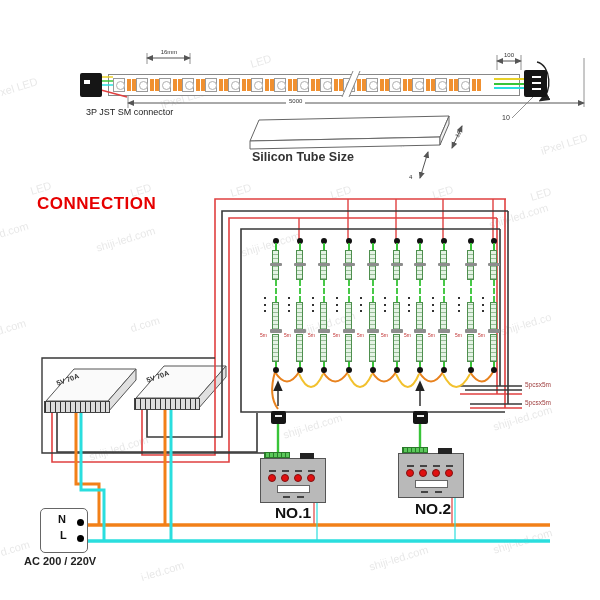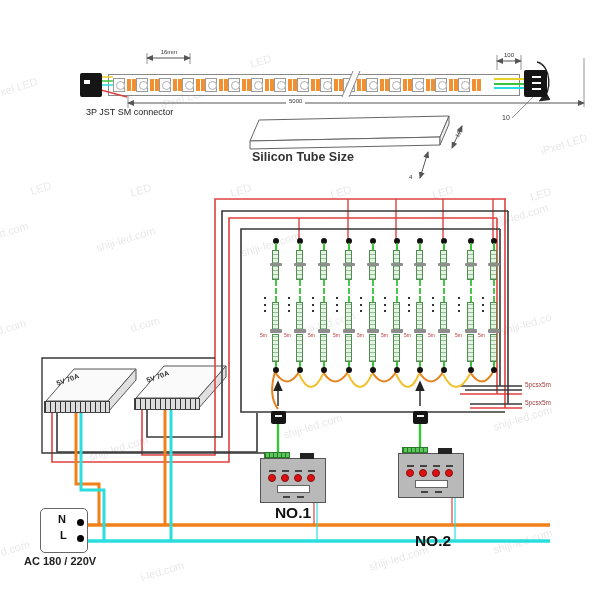--- a/index.html
+++ b/index.html
@@ -268,20 +268,21 @@
 
   <div id="conn-label" class="lbl">3P JST SM connector</div>
   <div class="dim" style="left:154px;top:49px;width:30px;text-align:center;">16mm</div>
   <div class="dim" style="left:498px;top:52px;width:22px;text-align:center;">100</div>
   <div class="dim" style="left:286px;top:98px;background:#fff;padding:0 3px;">5000</div>
   <div class="dim" style="left:502px;top:115px;font-size:7px;">10</div>
   <div id="tube-label" class="lbl">Silicon Tube Size</div>
   <div class="dim" style="left:455px;top:131px;transform:rotate(-60deg);">12</div>
   <div class="dim" style="left:409px;top:174px;">4</div>
 
+  <div id="connection-title" class="lbl">CONNECTION</div>
 
   <div id="cols-layer">
       <div class="dot" style="left: 272.5px; top: 238px;"></div>
       <div class="gstub" style="left: 274.5px; top: 243px; width: 2px; height: 8px;"></div>
       <div class="seg" style="left: 272px; top: 250px; height: 30px;"></div>
       <div class="sbar" style="left: 269.5px; top: 263px; height: 3px;"></div>
       <div class="gdash" style="left: 274.5px; top: 280px; width: 0px; height: 22px;"></div>
       <div class="seg" style="left: 272px; top: 302px; height: 28px;"></div>
       <div class="sbar" style="left: 269.5px; top: 329px; height: 4px;"></div>
       <div class="seg" style="left: 272px; top: 334px; height: 28px;"></div>
@@ -437,25 +438,25 @@
     <div class="btn" style="left:33px;top:15px;"></div>
     <div class="btn" style="left:46px;top:15px;"></div>
     <div class="disp" style="left:16px;top:26px;"></div>
     <div class="tbar" style="left:22px;top:37px;"></div>
     <div class="tbar" style="left:36px;top:37px;"></div>
   </div>
   <div class="gterm" style="left:402px;top:447px;"></div>
   <div class="bport" style="left:438px;top:448px;"></div>
 
   <div class="no-lbl" style="left:262px;top:504px;">NO.1</div>
-  <div class="no-lbl" style="left:402px;top:500px;margin-top:32px;">NO.2</div>
+  <div class="no-lbl" style="left:402px;top:500px;">NO.2</div>
 
   <div id="acbox"></div>
   <div class="nl" style="left:58px;top:513px;">N</div>
   <div class="nl" style="left:60px;top:529px;">L</div>
   <div class="acdot" style="left:77px;top:519px;"></div>
   <div class="acdot" style="left:77px;top:535px;"></div>
-  <div id="ac-label" class="lbl">AC 180 / 220V</div>
+  <div id="ac-label" class="lbl">AC 200 / 220V</div>
 
   <div class="bundle" style="left:525px;top:381px;">5pcsx5m</div>
   <div class="bundle" style="left:525px;top:399px;">5pcsx5m</div>
 
 </div>
 
 </body></html>

